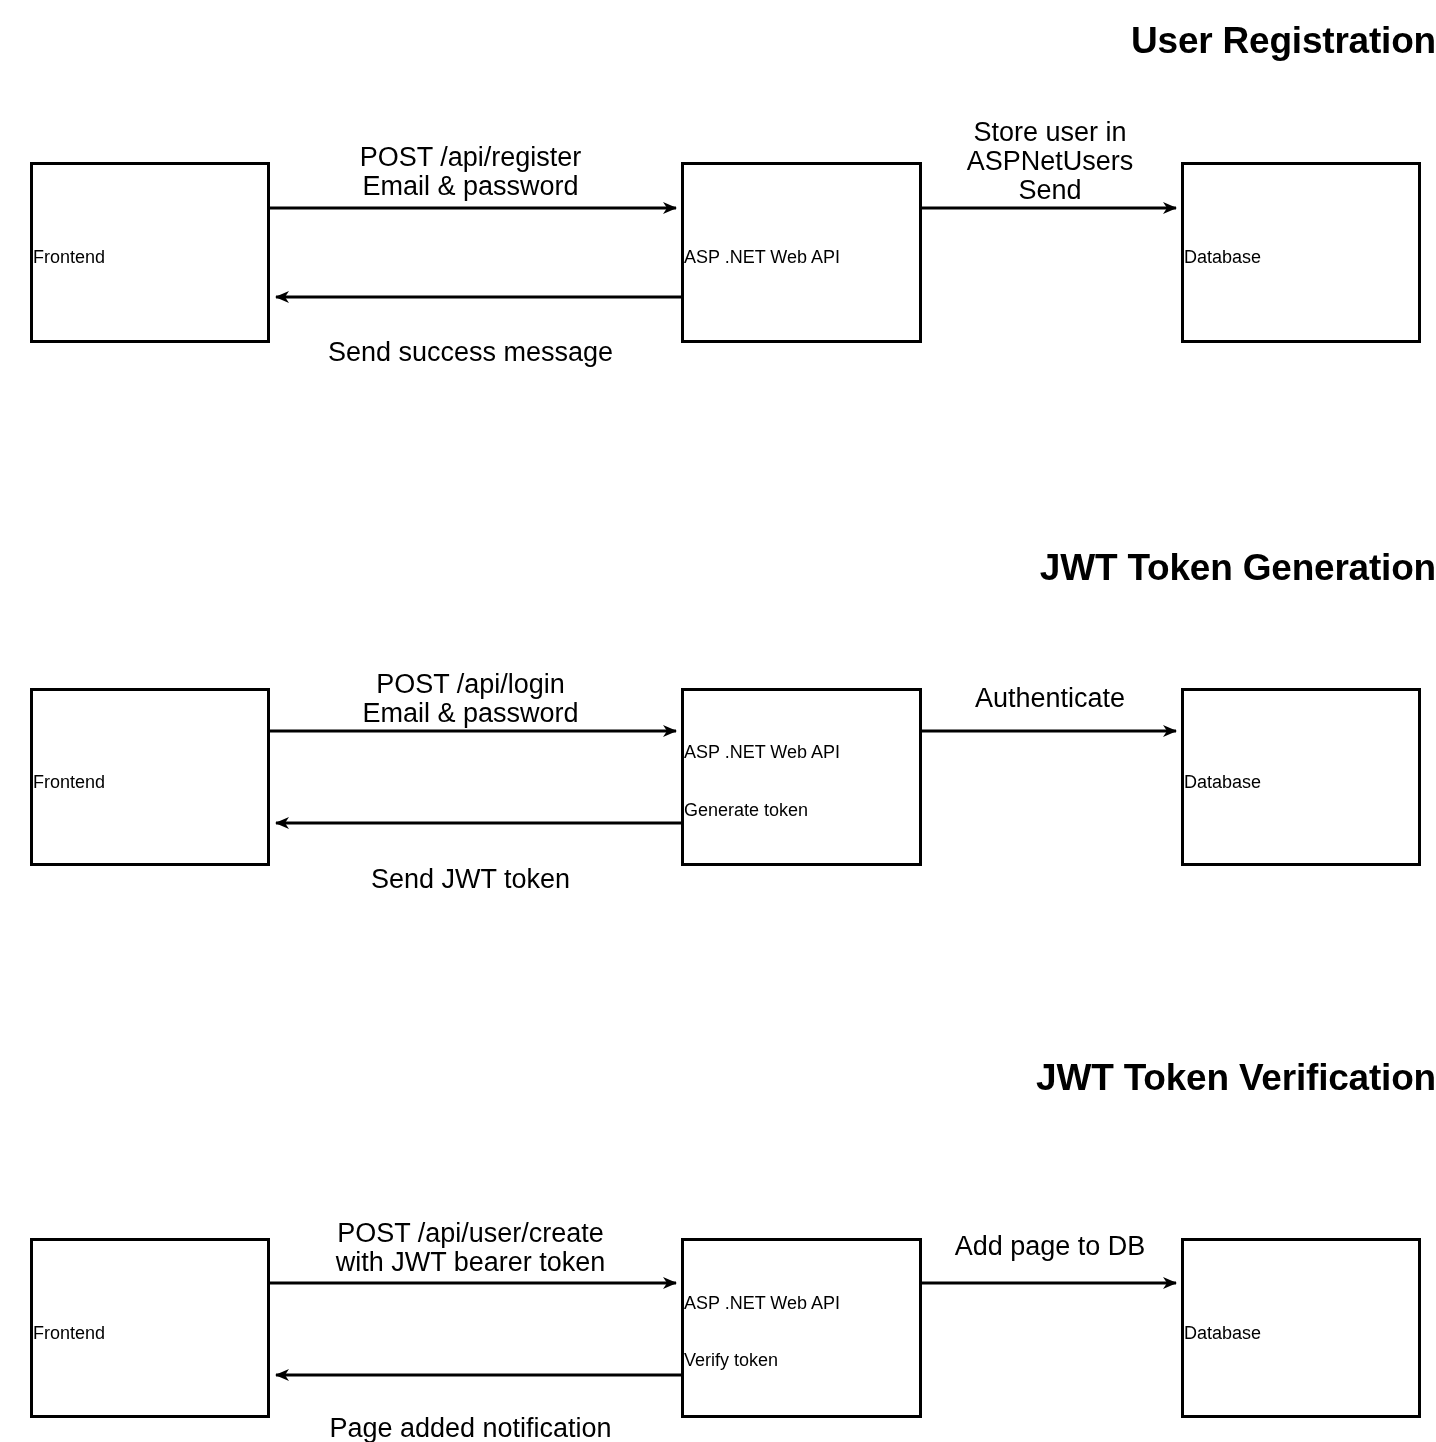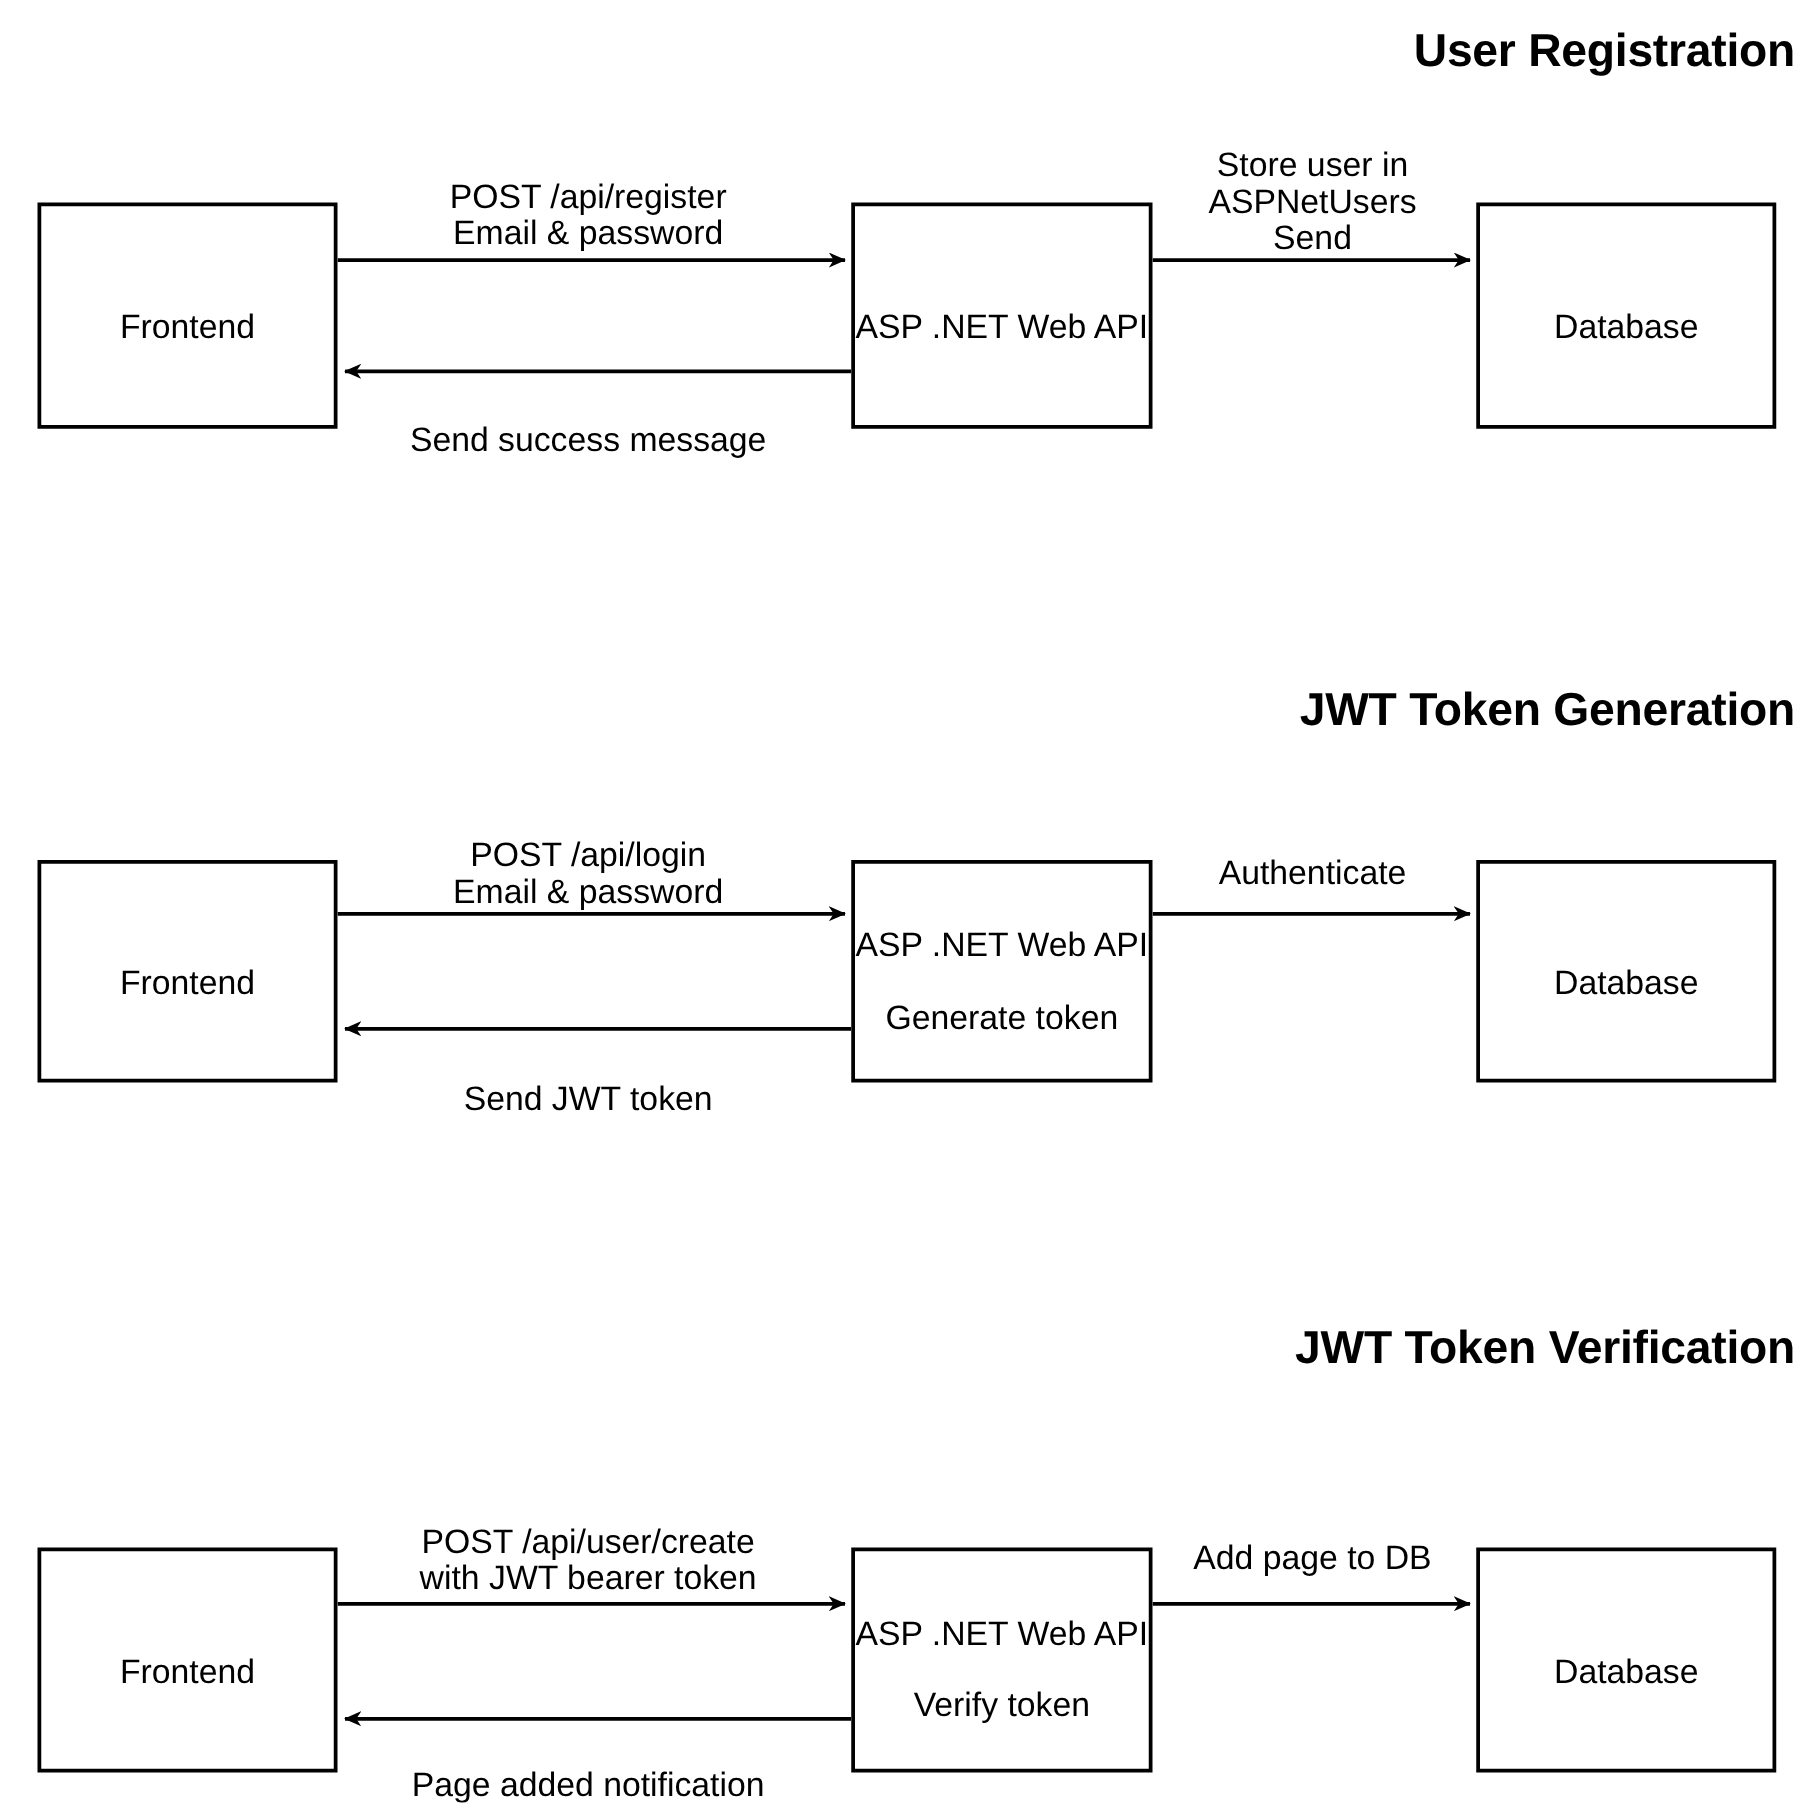--- a/index.html
+++ b/index.html
@@ -42,22 +42,21 @@
   .node-box {
     position: absolute;
     box-sizing: border-box;
     border: 3px solid #000000;
     background: #ffffff;
   }
   .node-label {
     position: absolute;
     width: 100%;
     left: 0;
-    text-align: center;
-    font-size: 27px;
+    font-size: 18px;
     line-height: 1;
     white-space: nowrap;
   }
   .edge-label {
     position: absolute;
     text-align: center;
     font-size: 27px;
     line-height: 29px;
     white-space: nowrap;
   }

